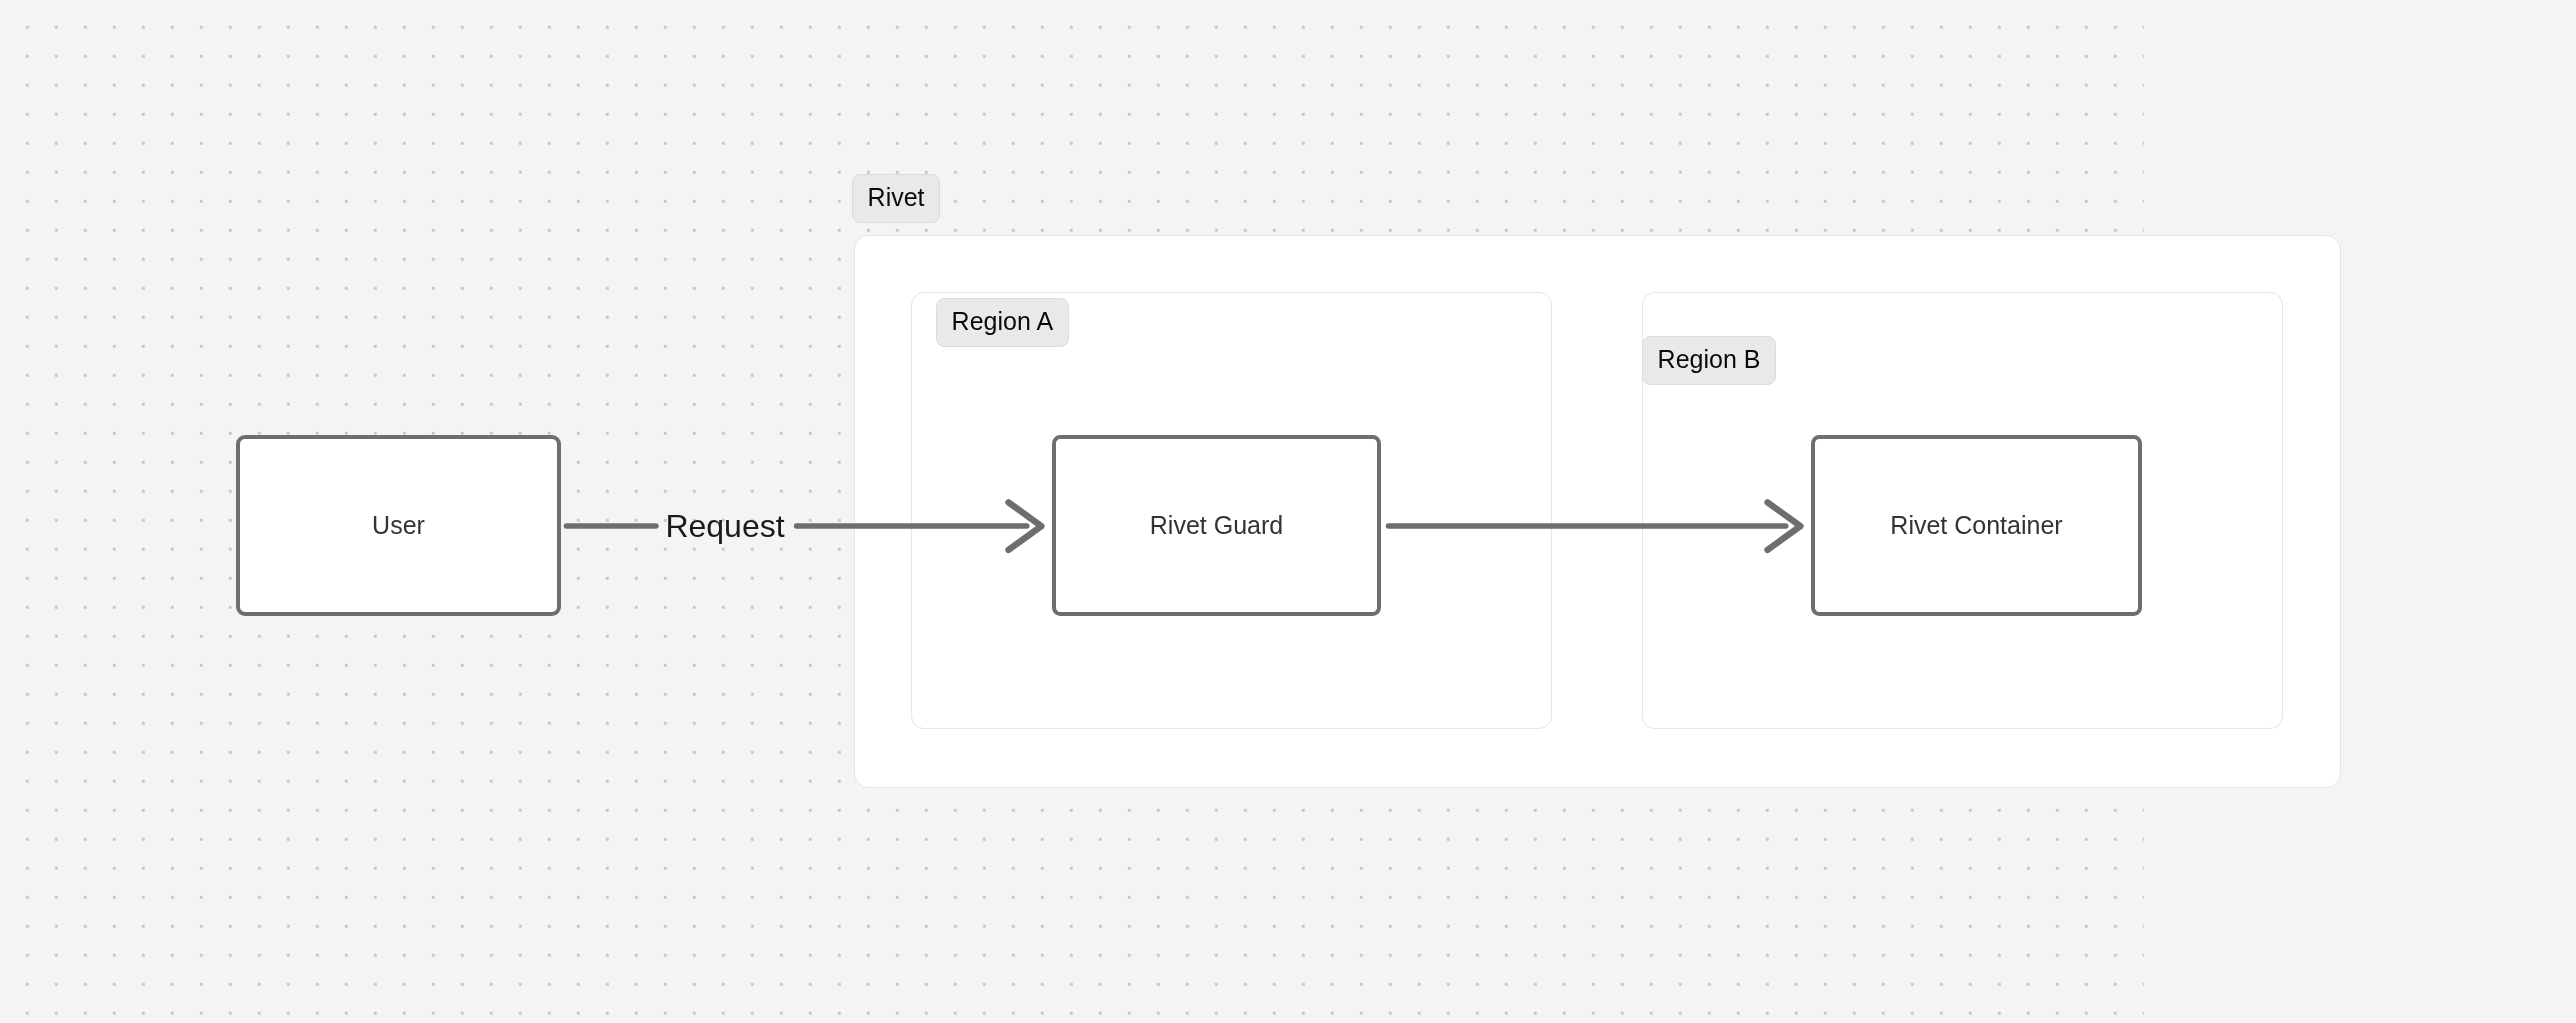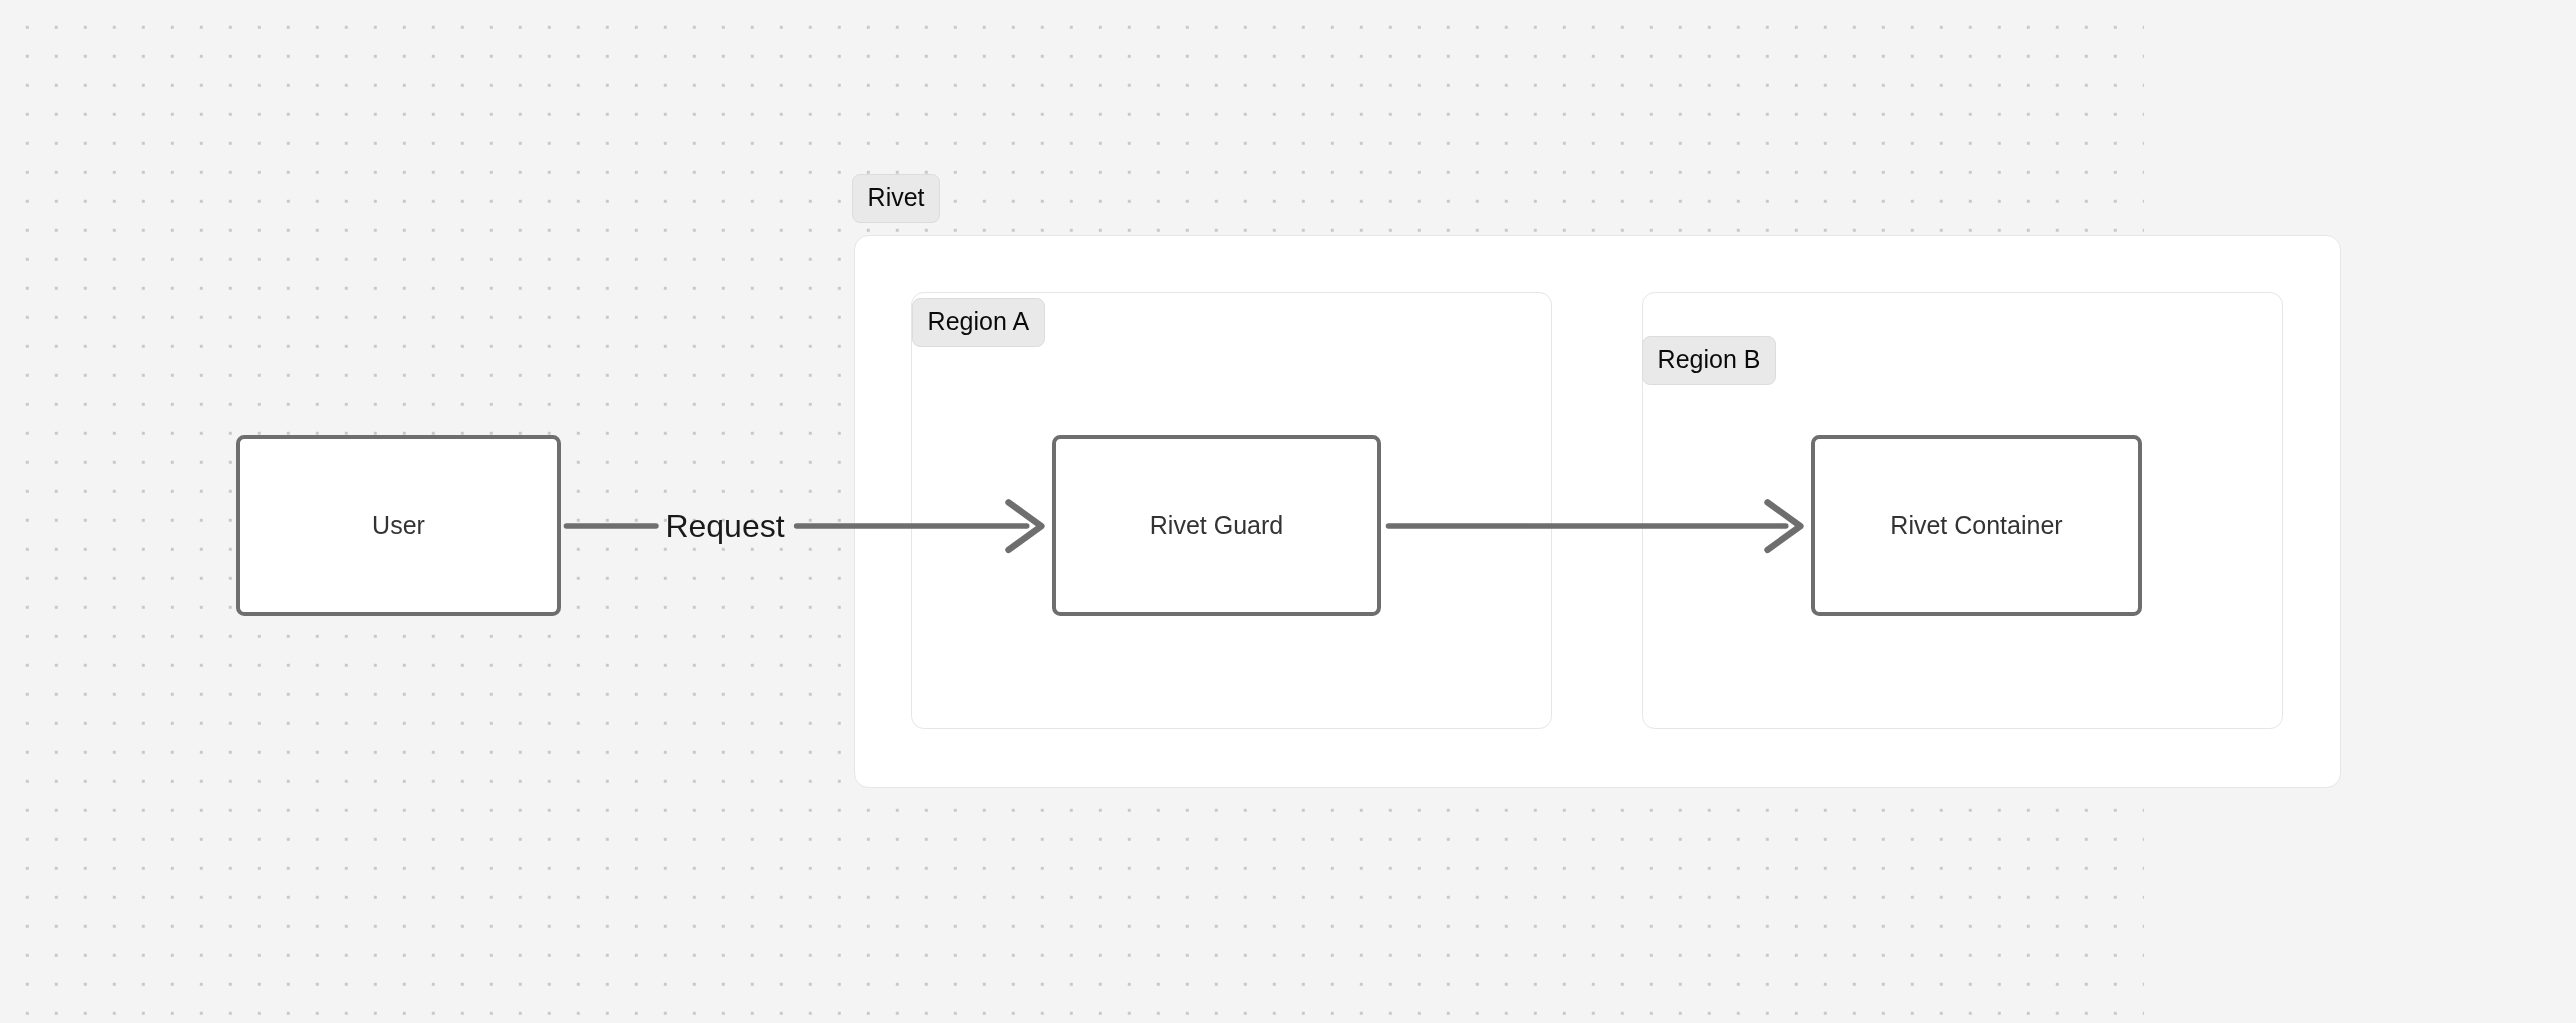--- a/index.html
+++ b/index.html
@@ -67,21 +67,21 @@
     line-height: 1;
     padding: 10px 14.6px 12px 14.6px;
     white-space: nowrap;
     box-sizing: border-box;
   }
   #label-rivet {
     left: 852px;
     top: 174px;
   }
   #label-region-a {
-    left: 912px;
+    left: 936px;
     top: 298px;
   }
   #label-region-b {
     left: 1642px;
     top: 298px;
     margin-top: 38px;
   }
 
   
   .node-box {
@@ -95,20 +95,21 @@
     box-sizing: border-box;
     color: #333333;
     font-size: 25px;
     white-space: nowrap;
   }
   #node-user {
     left: 236px;
     top: 435px;
     width: 325px;
     height: 181px;
+    border-radius: 9px;
   }
   #node-rivet-guard {
     left: 1052px;
     top: 435px;
     width: 329px;
     height: 181px;
   }
   #node-rivet-container {
     left: 1811px;
     top: 435px;

